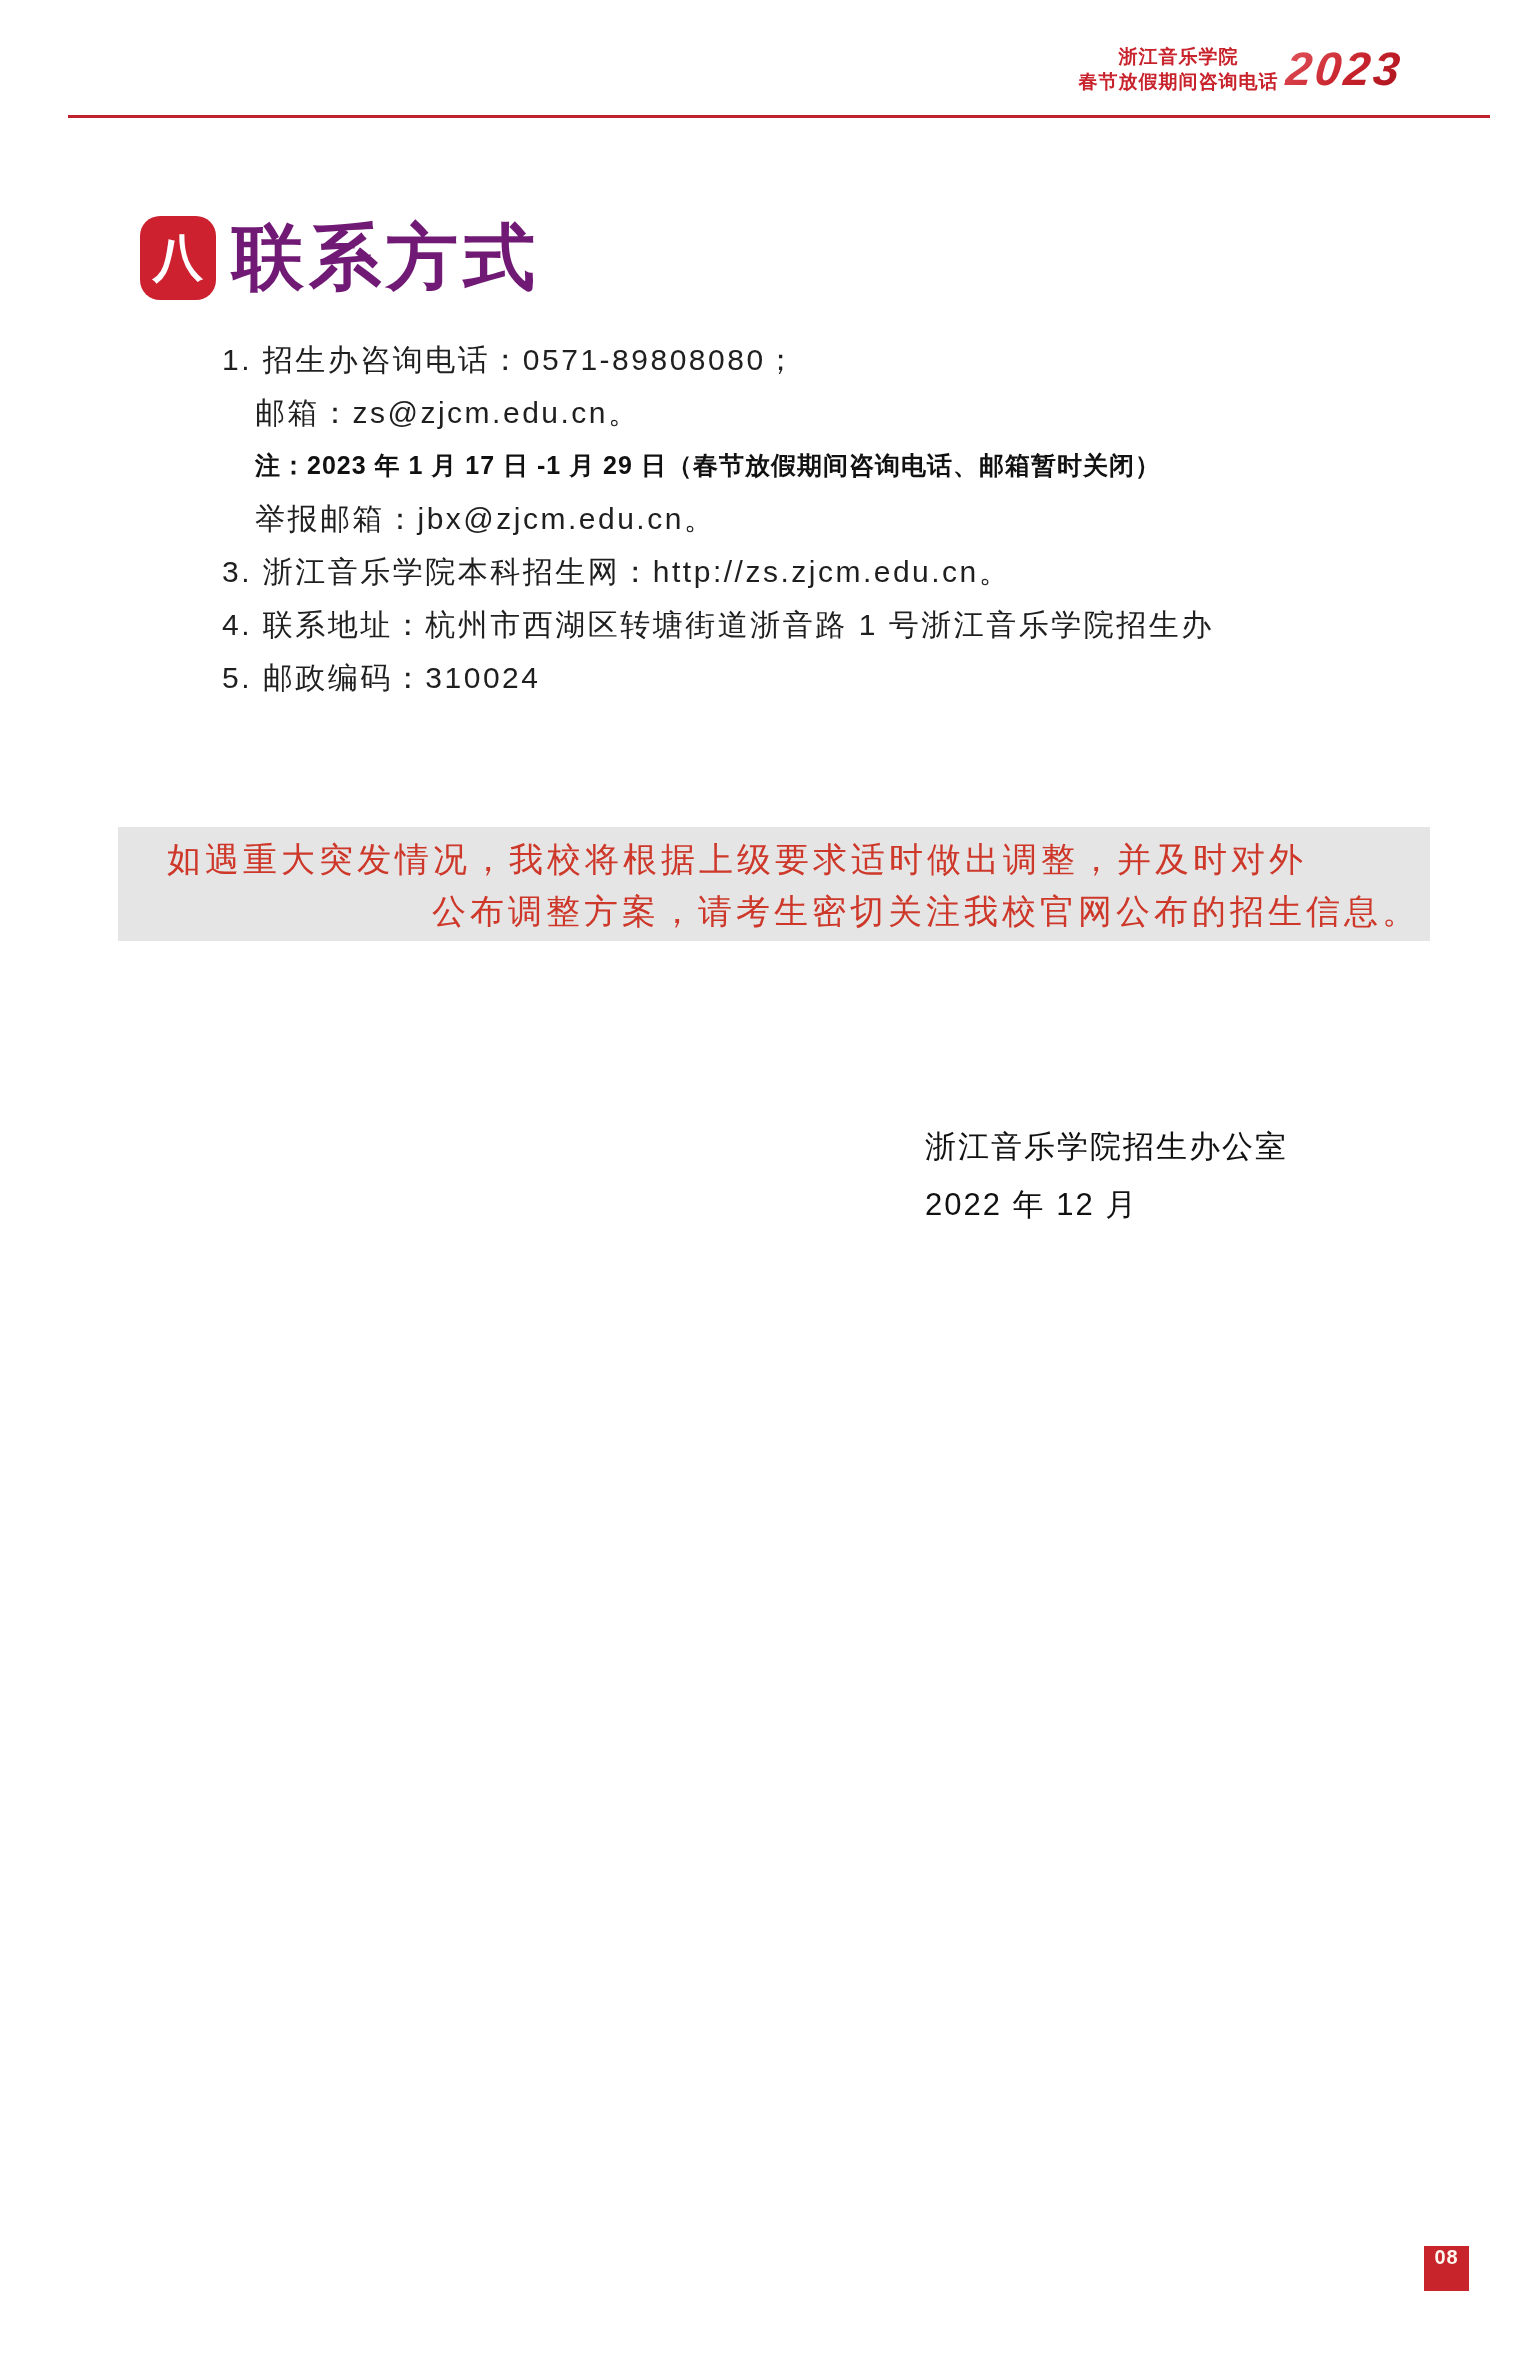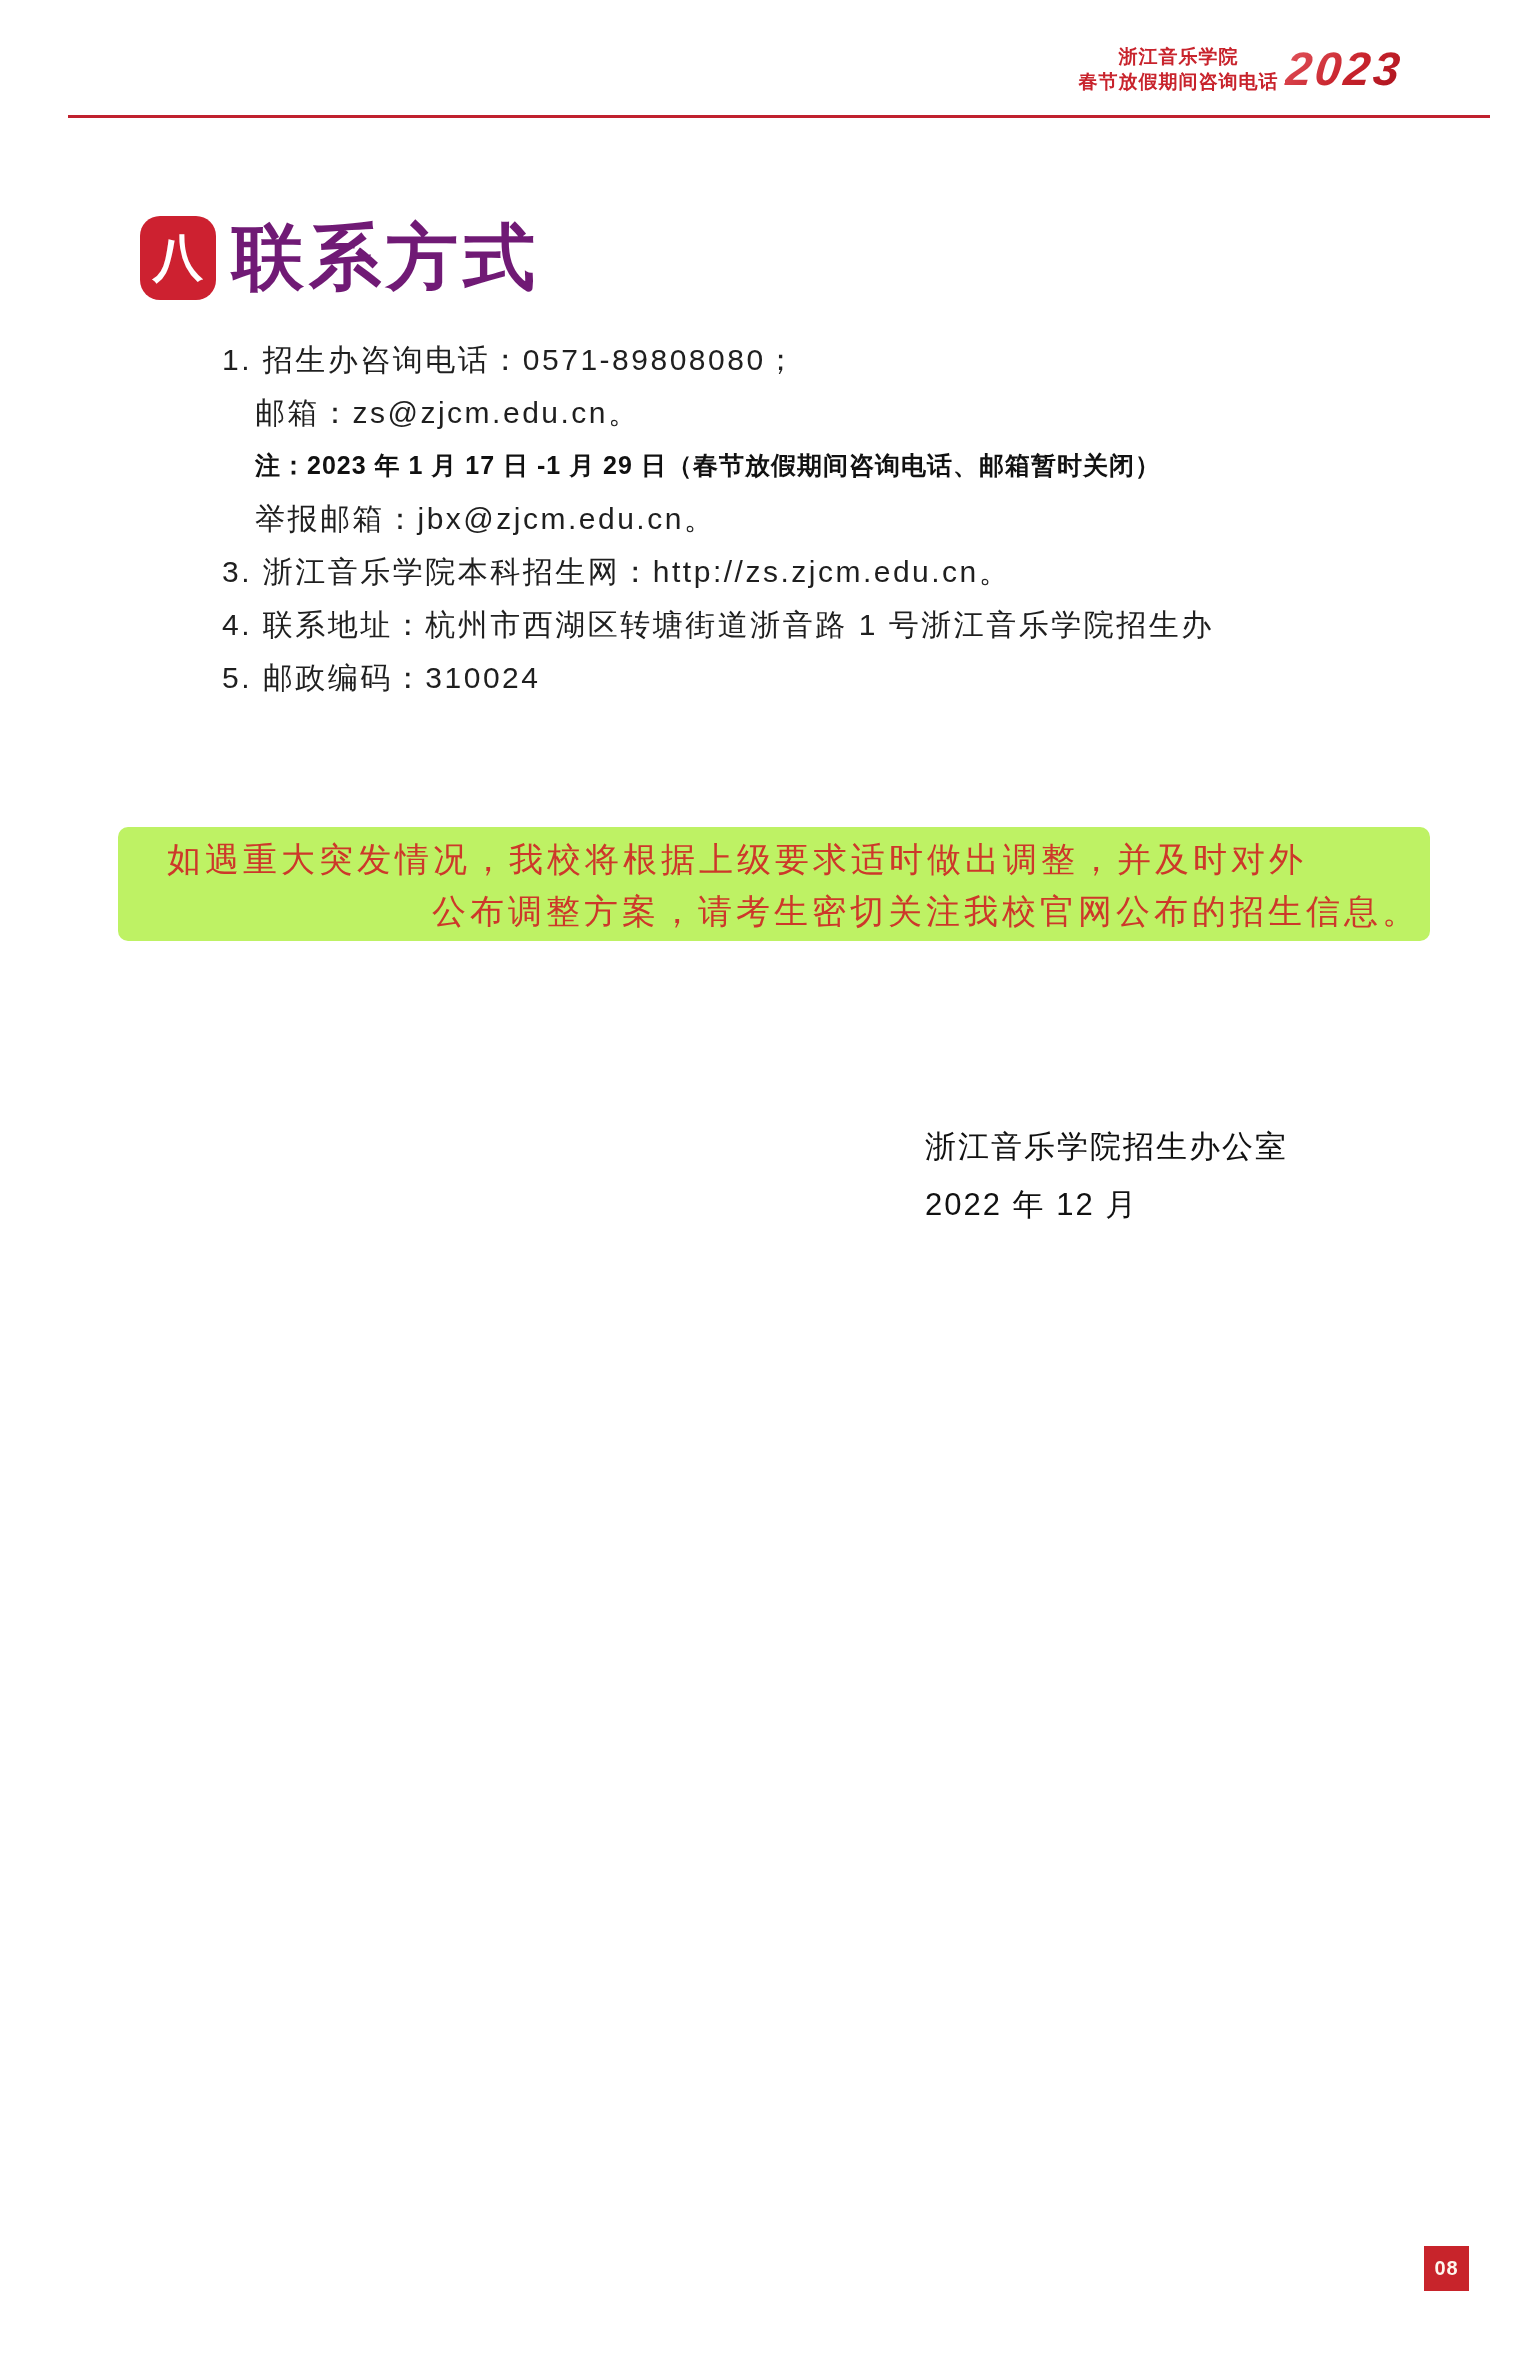--- a/index.html
+++ b/index.html
@@ -67,46 +67,46 @@
     color:#1f1f1f;
   }
   .contact-list .cont{padding-left:33px;}
   .contact-list .note{
     font-size:25px;font-weight:bold;letter-spacing:1px;
     color:#111;
   }
   
   .notice{
     position:absolute;top:827px;left:118px;width:1312px;
-    background:#bef264;
+    background:#e5e5e5;
     box-sizing:border-box;
     padding:6px 10px 4px 9px;
     color:#cd382a;
-    font-size:34px;letter-spacing:4px;line-height:52px;border-radius:10px;
+    font-size:34px;letter-spacing:4px;line-height:52px;
   }
   .notice-l1{
     text-align:justify;text-align-last:justify;
     text-indent:40px;
     white-space:nowrap;
   }
   .notice-l1::after{content:"";display:inline-block;width:100%;}
   .notice-l2{text-align:right;}
   
   .signature{
     position:absolute;top:1118px;left:925px;width:380px;
     text-align:left;
     font-size:31px;letter-spacing:2px;line-height:58px;
     color:#111;
   }
   
   .pagenum{
     position:absolute;top:2246px;left:1424px;
     width:45px;height:45px;
     background:#c8242b;
-    display:flex;align-items:center;justify-content:center;
+    display:flex;align-items:flex-start;justify-content:center;
   }
   .pagenum span{
     color:#fdf6ee;font-size:20px;font-weight:bold;letter-spacing:1px;
   }
 </style>
 </head>
 <body>
 
 <div class="page">
 

